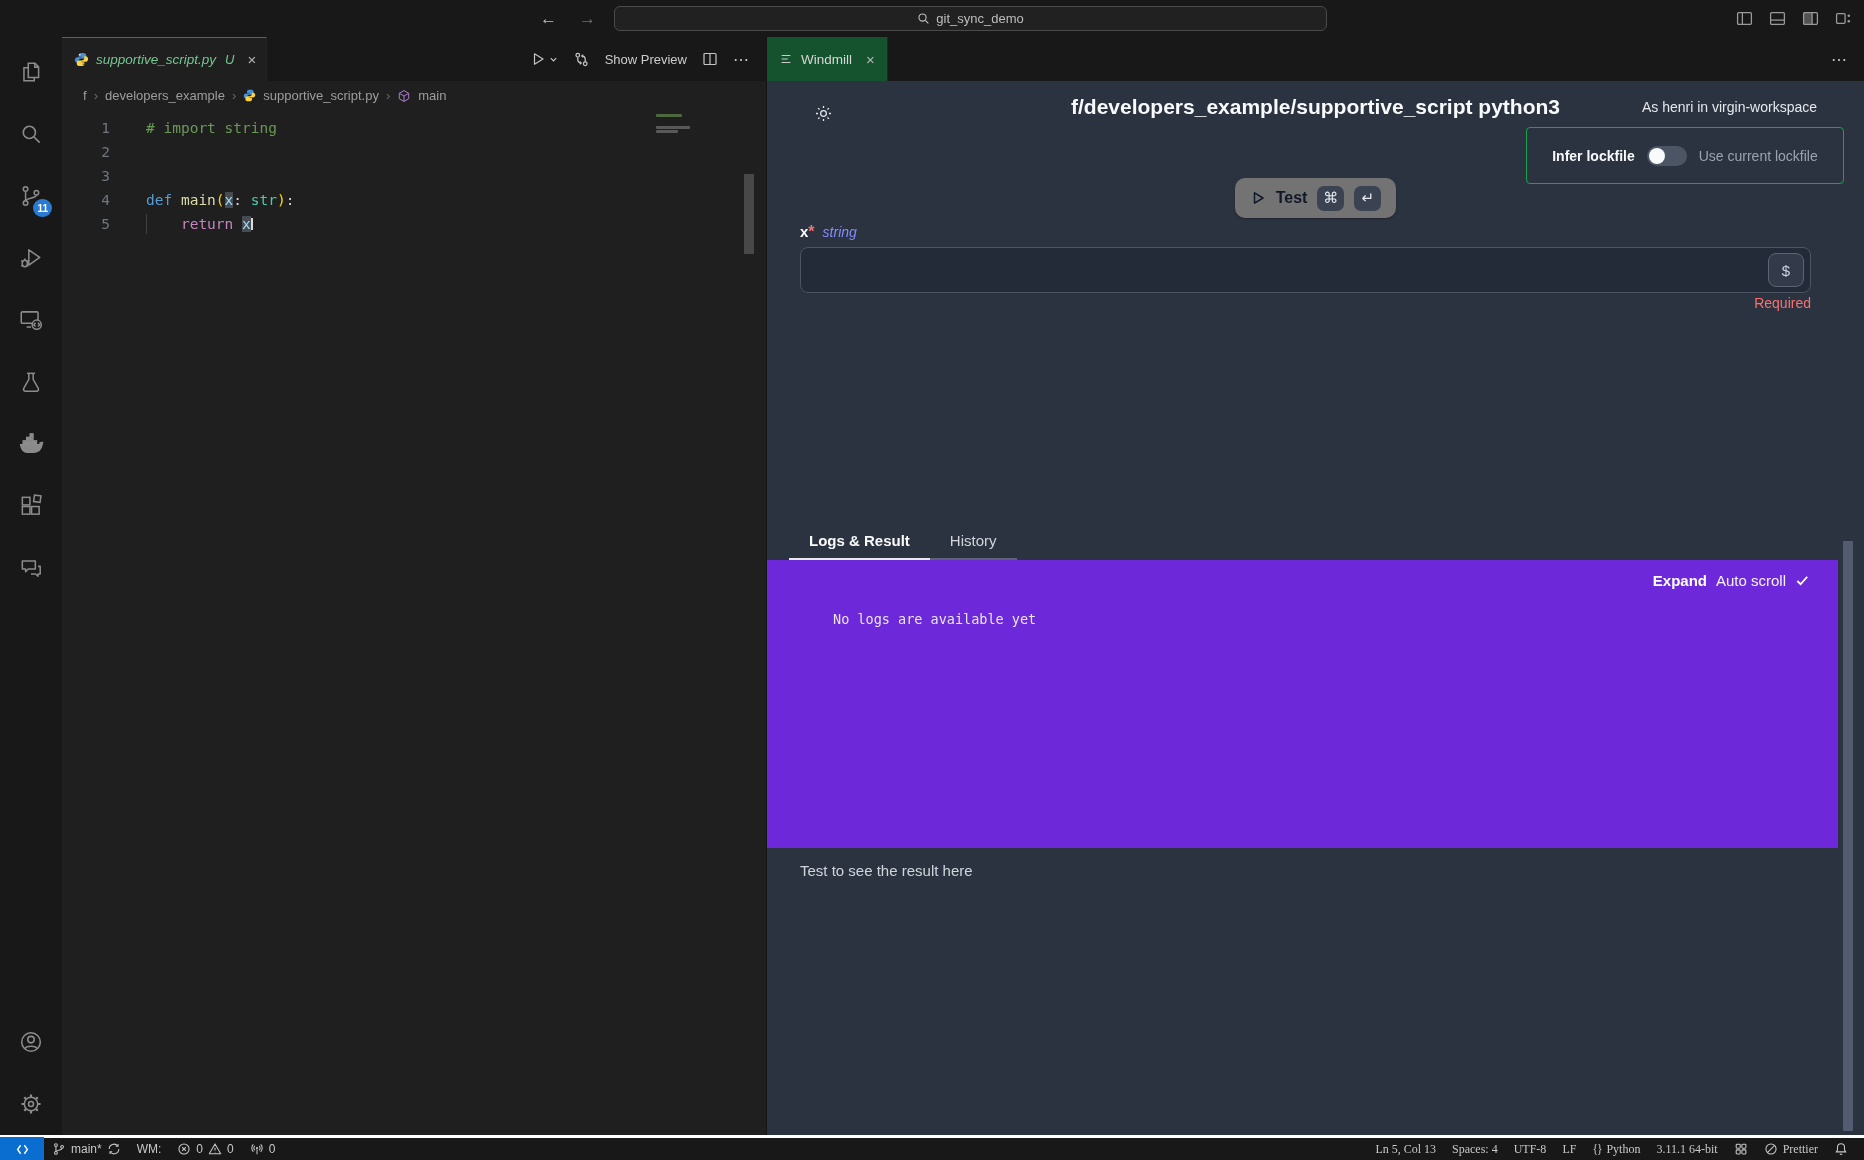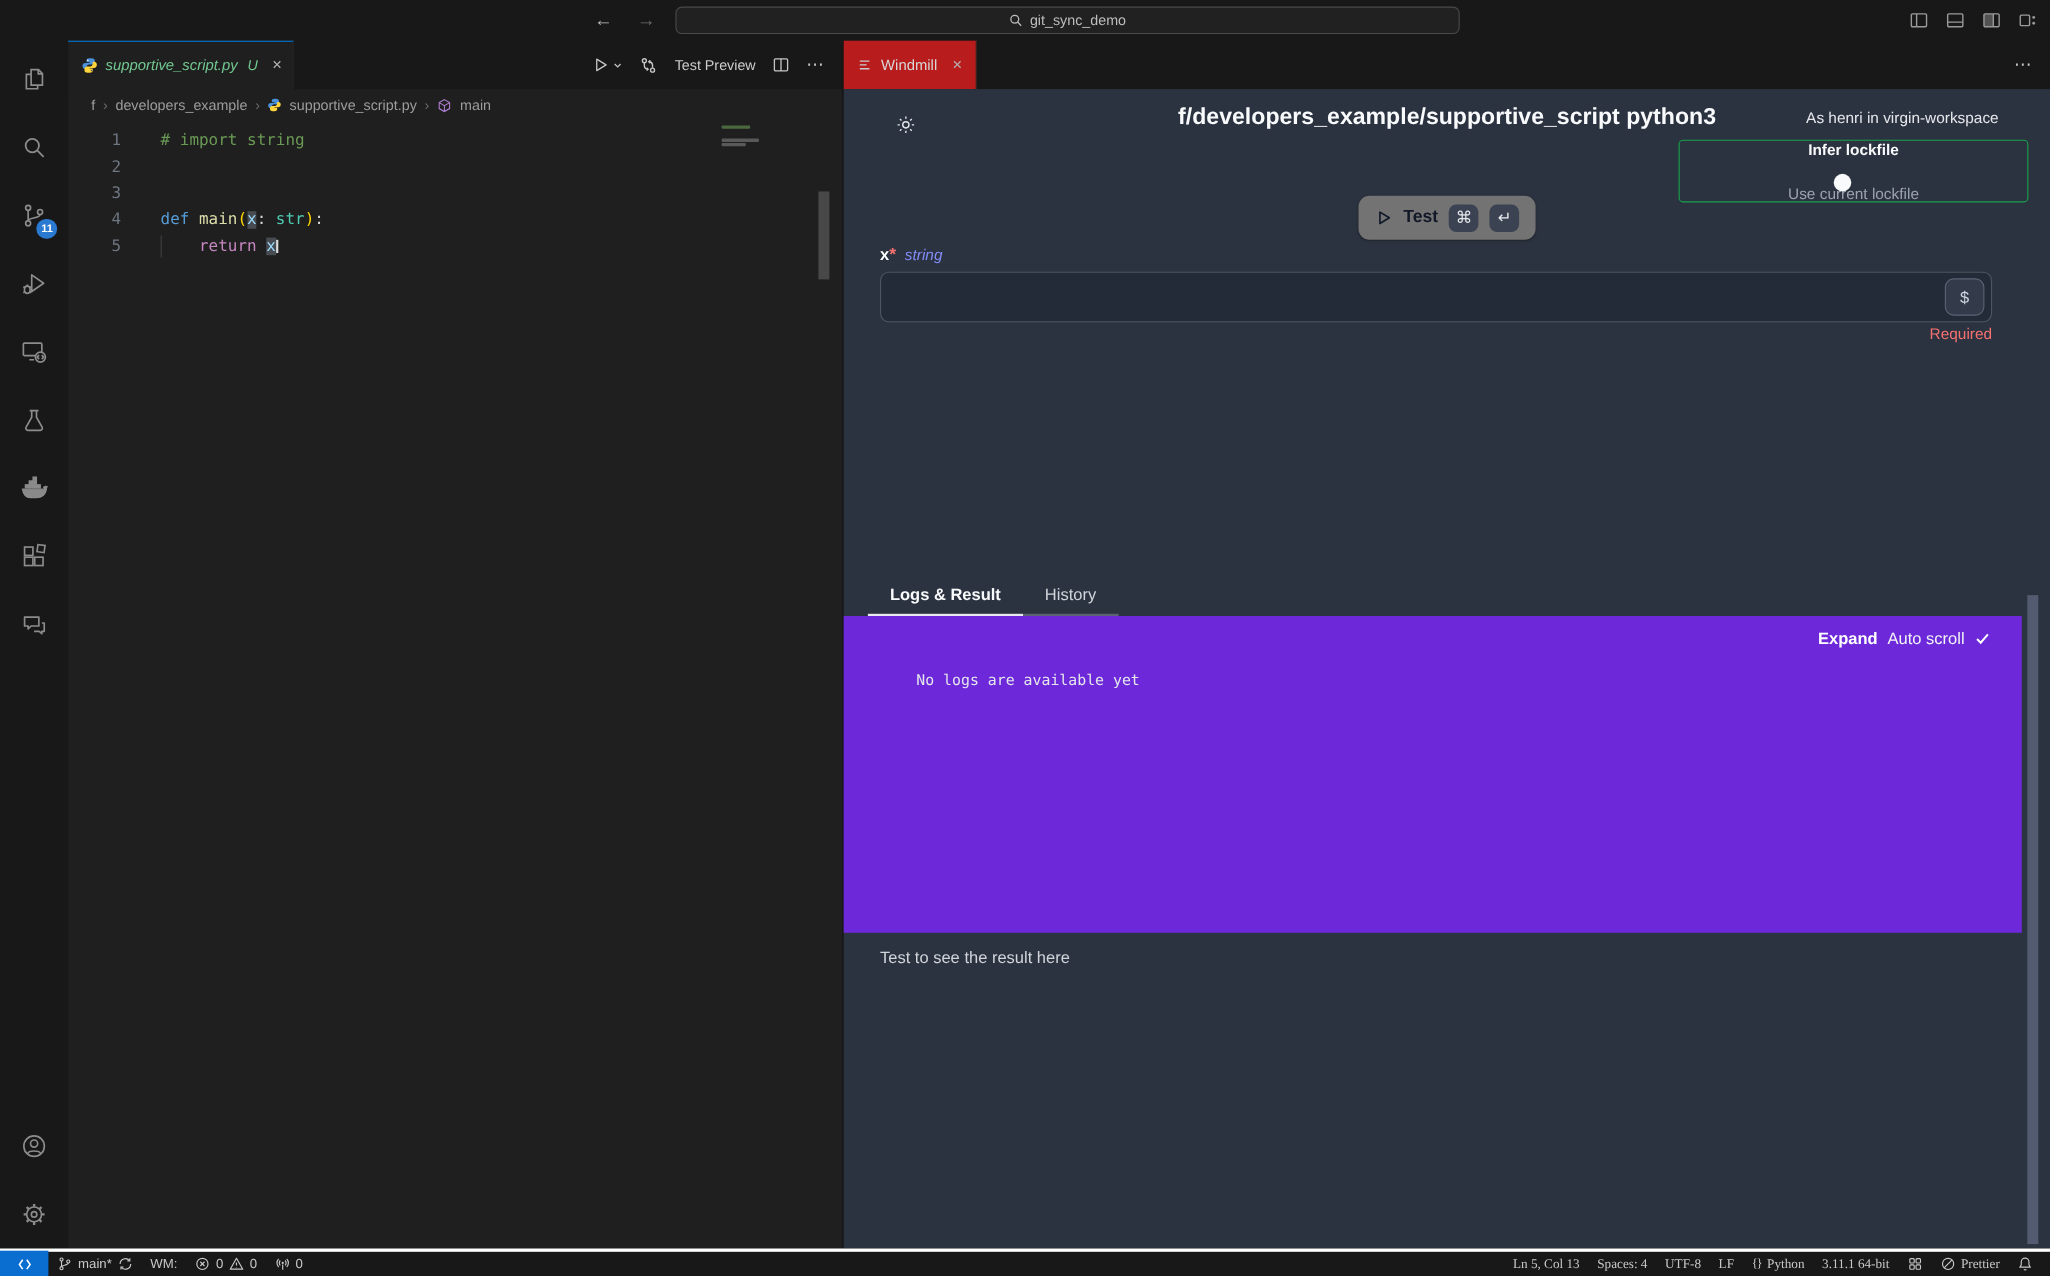--- a/index.html
+++ b/index.html
@@ -58,29 +58,29 @@
   .tok-kw2 { color:#c586c0; }
   .tok-pln { color:#d4d4d4; }
   .hl { background:rgba(88,94,102,0.72); }
   .cursor-after { position:relative; }
   .cursor-after::after { content:""; position:absolute; right:-2px; top:2px; bottom:2px; width:2px; background:#dcdcdc; }
   .minimap-mark { position:absolute; height:3px; border-radius:1px; }
   .ed-scroll-thumb { position:absolute; left:682px; top:64px; width:10px; height:80px; background:rgba(121,121,121,0.45); }
 
   
   #wm-group { position:absolute; left:766px; top:37px; width:1098px; height:1098px; background:#181818; border-left:1px solid #141414; }
-  .wm-tab { display:flex; align-items:center; gap:8px; padding:0 12px; background:#b91c1c; border-right:1px solid #252525; }
+  .wm-tab { display:flex; align-items:center; gap:8px; padding:0 12px; background:#14532d; border-right:1px solid #252525; }
   .wm-tab-label { font-size:13.5px; color:#d7d7d7; }
   .webview { position:absolute; left:0; top:44px; right:0; bottom:0; background:#2c3340; color:#e5e7eb; }
 
   .sun-icon { position:absolute; left:47px; top:23px; }
   .wm-title { position:absolute; left:0; right:0; top:14px; text-align:center; font-size:21px; font-weight:600; color:#f8fafc; }
   .as-note { position:absolute; right:47px; top:18px; font-size:14px; color:#e5e7eb; }
   .lockfile-box { position:absolute; right:20px; top:46px; width:318px; height:57px; border:1.5px solid #16a34a; border-radius:4px;
-    display:flex; align-items:center; justify-content:center; gap:12px;flex-direction:column; }
+    display:flex; align-items:center; justify-content:center; gap:12px; }
   .lockfile-on { font-size:14px; font-weight:700; color:#f9fafb; }
   .lockfile-off { font-size:14px; color:#9ca3af; }
   .toggle { position:relative; width:40px; height:20px; border-radius:10px; background:#4b5563; }
   .toggle-knob { position:absolute; left:2px; top:2px; width:16px; height:16px; border-radius:8px; background:#f9fafb; }
 
   .test-row { position:absolute; left:0; right:0; top:97px; display:flex; justify-content:center; }
   .test-btn { height:40px; background:#737373; border-radius:10px; display:flex; align-items:center; gap:10px; padding:0 15px;
     box-shadow:0 1px 2px rgba(0,0,0,0.3); }
   .test-label { font-size:16px; font-weight:700; color:#111827; }
   .kbd { min-width:27px; height:25px; border-radius:7px; background:#3b4353; color:#e5e7eb; font-size:15px;
@@ -271,21 +271,21 @@
             </svg>
         </span>
         <svg width="17" height="17" viewBox="0 0 16 16" fill="none" stroke-width="1.2">
             <circle cx="4.5" cy="4" r="1.7"></circle>
             <circle cx="11.5" cy="12" r="1.7"></circle>
             <path d="M11.5 10V7.5A3 3 0 0 0 8.5 4.8"></path>
             <path d="M9.6 3.6l-1.3 1.2 1.3 1.2"></path>
             <path d="M4.5 6v2.5a3 3 0 0 0 3 2.7"></path>
             <path d="M6.4 12.4l1.3-1.2-1.3-1.2"></path>
           </svg>
-        <span class="show-preview">Test Preview</span>
+        <span class="show-preview">Show Preview</span>
         <svg width="16" height="16" viewBox="0 0 16 16" fill="none" stroke-width="1.2">
             <rect x="2" y="2.5" width="12" height="11" rx="1"></rect>
             <path d="M8 2.5v11"></path>
           </svg>
         <span class="more-dots">⋯</span>
       </div>
     </div>
     <div class="breadcrumb">
       <span>f</span>
       <span class="bc-sep">›</span>

